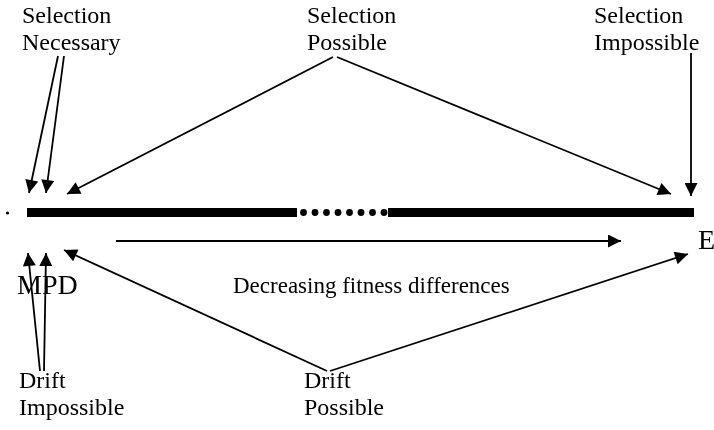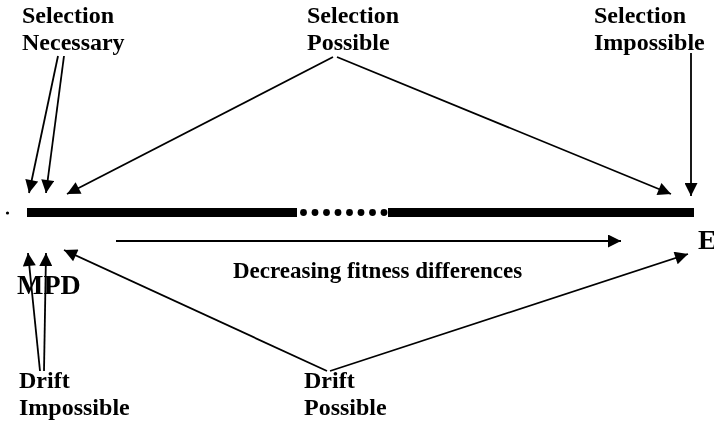--- a/index.html
+++ b/index.html
@@ -11,24 +11,23 @@
     color:#000000;
     overflow:hidden;
   }
   .canvas svg{position:absolute;left:0;top:0;}
   .lbl{
     position:absolute;
     white-space:pre-line;
     font-size:24px;
     line-height:27px;
     color:#000000;
-    font-weight:bold;
   }
   .lbl.big{font-size:28px;line-height:28px;}
-  .lbl.axis{font-size:23px;line-height:24px;}
+  .lbl.axis{font-size:23px;line-height:24px;margin-top:15px;}
 </style>
 </head>
 <body>
 
 <div class="canvas">
 
   <svg width="714" height="430" viewBox="0 0 714 430">
     <defs>
       <marker id="arrow" viewBox="0 0 10 10" refX="10" refY="5" markerUnits="userSpaceOnUse" markerWidth="16" markerHeight="13" orient="auto">
         <path d="M0,0 L10,5 L0,10 Z" fill="#000000"></path>

